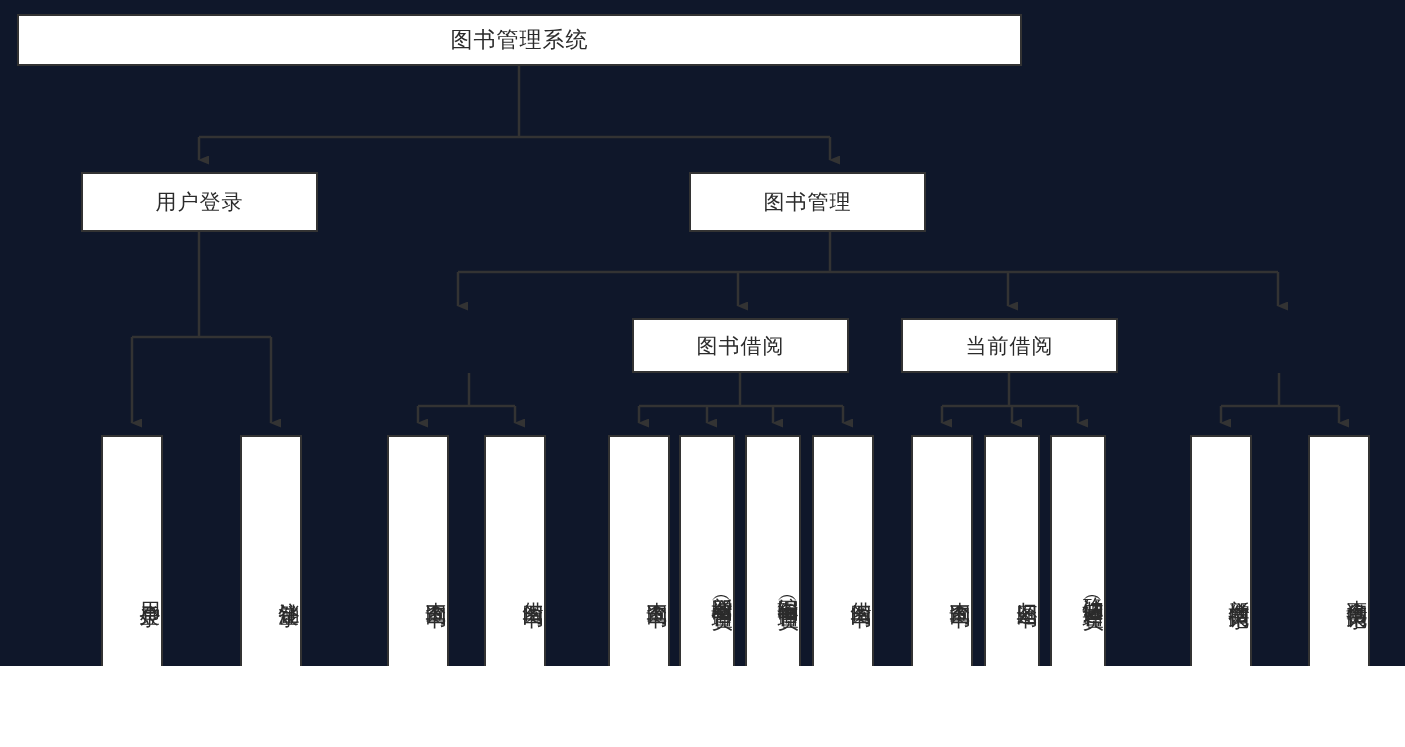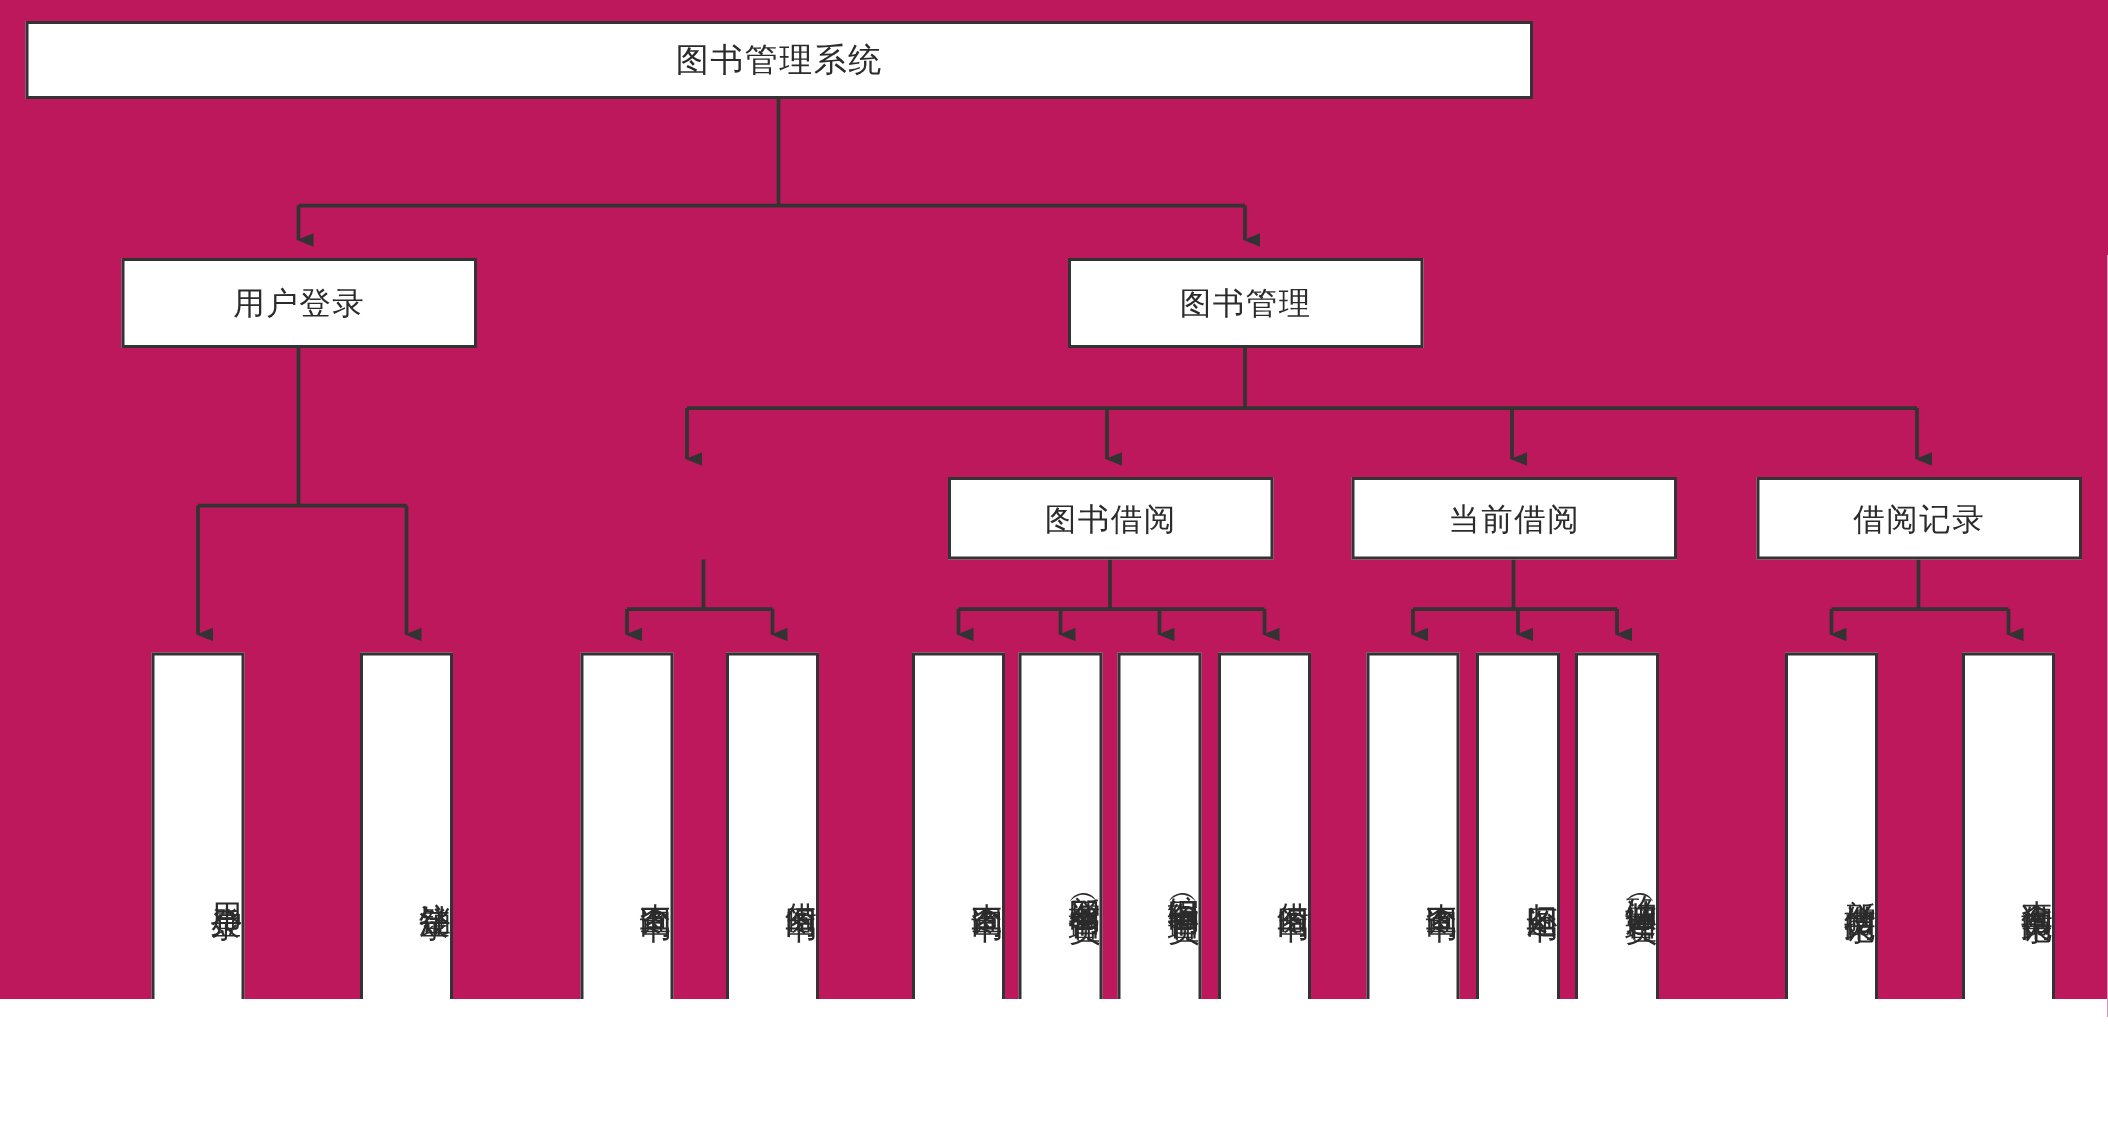--- a/index.html
+++ b/index.html
@@ -7,21 +7,21 @@
     padding: 0;
     background: #ffffff;
   }
   body {
     font-family: "Liberation Sans", "DejaVu Sans", sans-serif;
   }
   #canvas {
     position: relative;
     width: 1405px;
     height: 666px;
-    background: #be185d;
+    background: #0f172a;
     overflow: hidden;
   }
   svg.connectors {
     position: absolute;
     left: 0;
     top: 0;
     width: 1405px;
     height: 747px;
     pointer-events: none;
   }
@@ -120,32 +120,29 @@
     </g>
   </svg>
 
   <div class="node horiz root" style="left:17px; top:14px; width:1005px; height:52px;">
     <span class="nlabel">图书管理系统</span>
   </div>
 
   <div class="node horiz" style="left:81px; top:172px; width:237px; height:60px;">
     <span class="nlabel">用户登录</span>
   </div>
-  <div class="node horiz" style="left:712px; top:172px; width:237px; height:60px;">
+  <div class="node horiz" style="left:689px; top:172px; width:237px; height:60px;">
     <span class="nlabel">图书管理</span>
   </div>
 
   <div class="node horiz" style="left:632px; top:318px; width:217px; height:55px;">
     <span class="nlabel">图书借阅</span>
   </div>
   <div class="node horiz" style="left:901px; top:318px; width:217px; height:55px;">
     <span class="nlabel">当前借阅</span>
-  </div>
-  <div class="node horiz" style="left:1171px; top:318px; width:217px; height:55px;">
-    <span class="nlabel">借阅记录</span>
   </div>
 
   <div class="node vert" style="left:101px; top:435px; width:62px; height:298px;">
     <span class="nlabel">用户登录</span>
   </div>
   <div class="node vert" style="left:240px; top:435px; width:62px; height:298px;">
     <span class="nlabel">注销登录</span>
   </div>
   <div class="node vert" style="left:387px; top:435px; width:62px; height:298px;">
     <span class="nlabel">查询图书</span>

